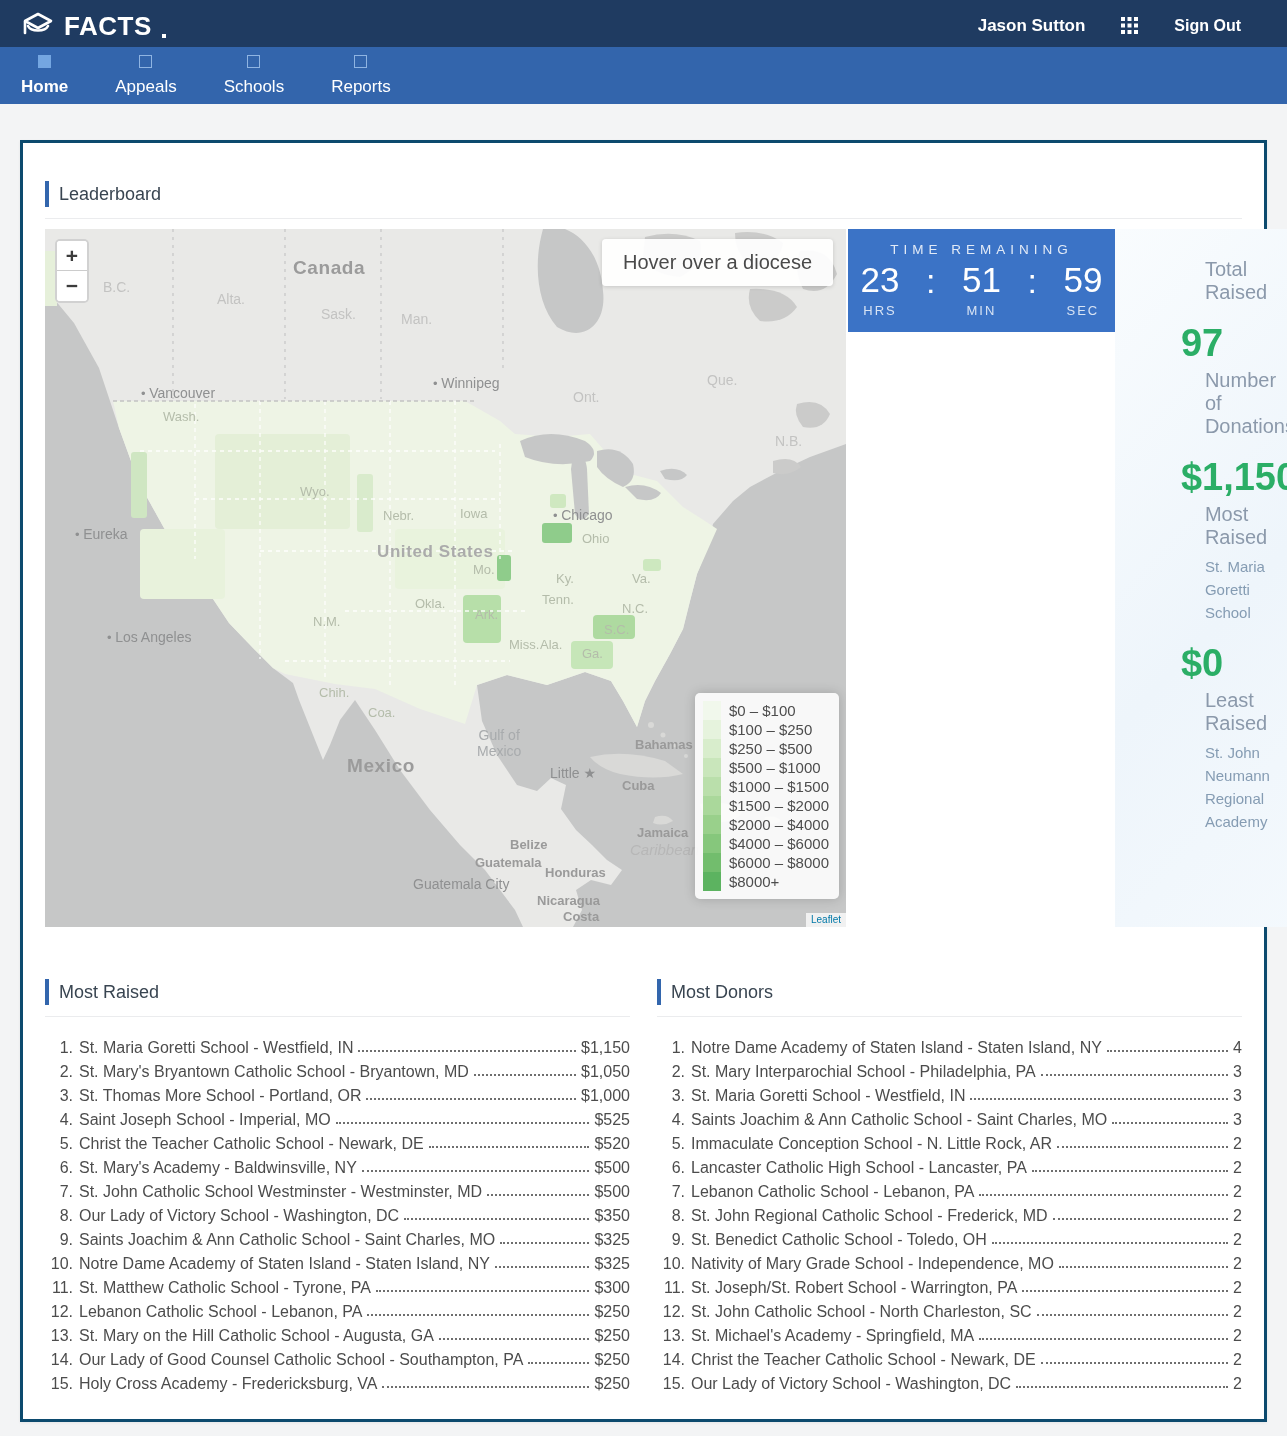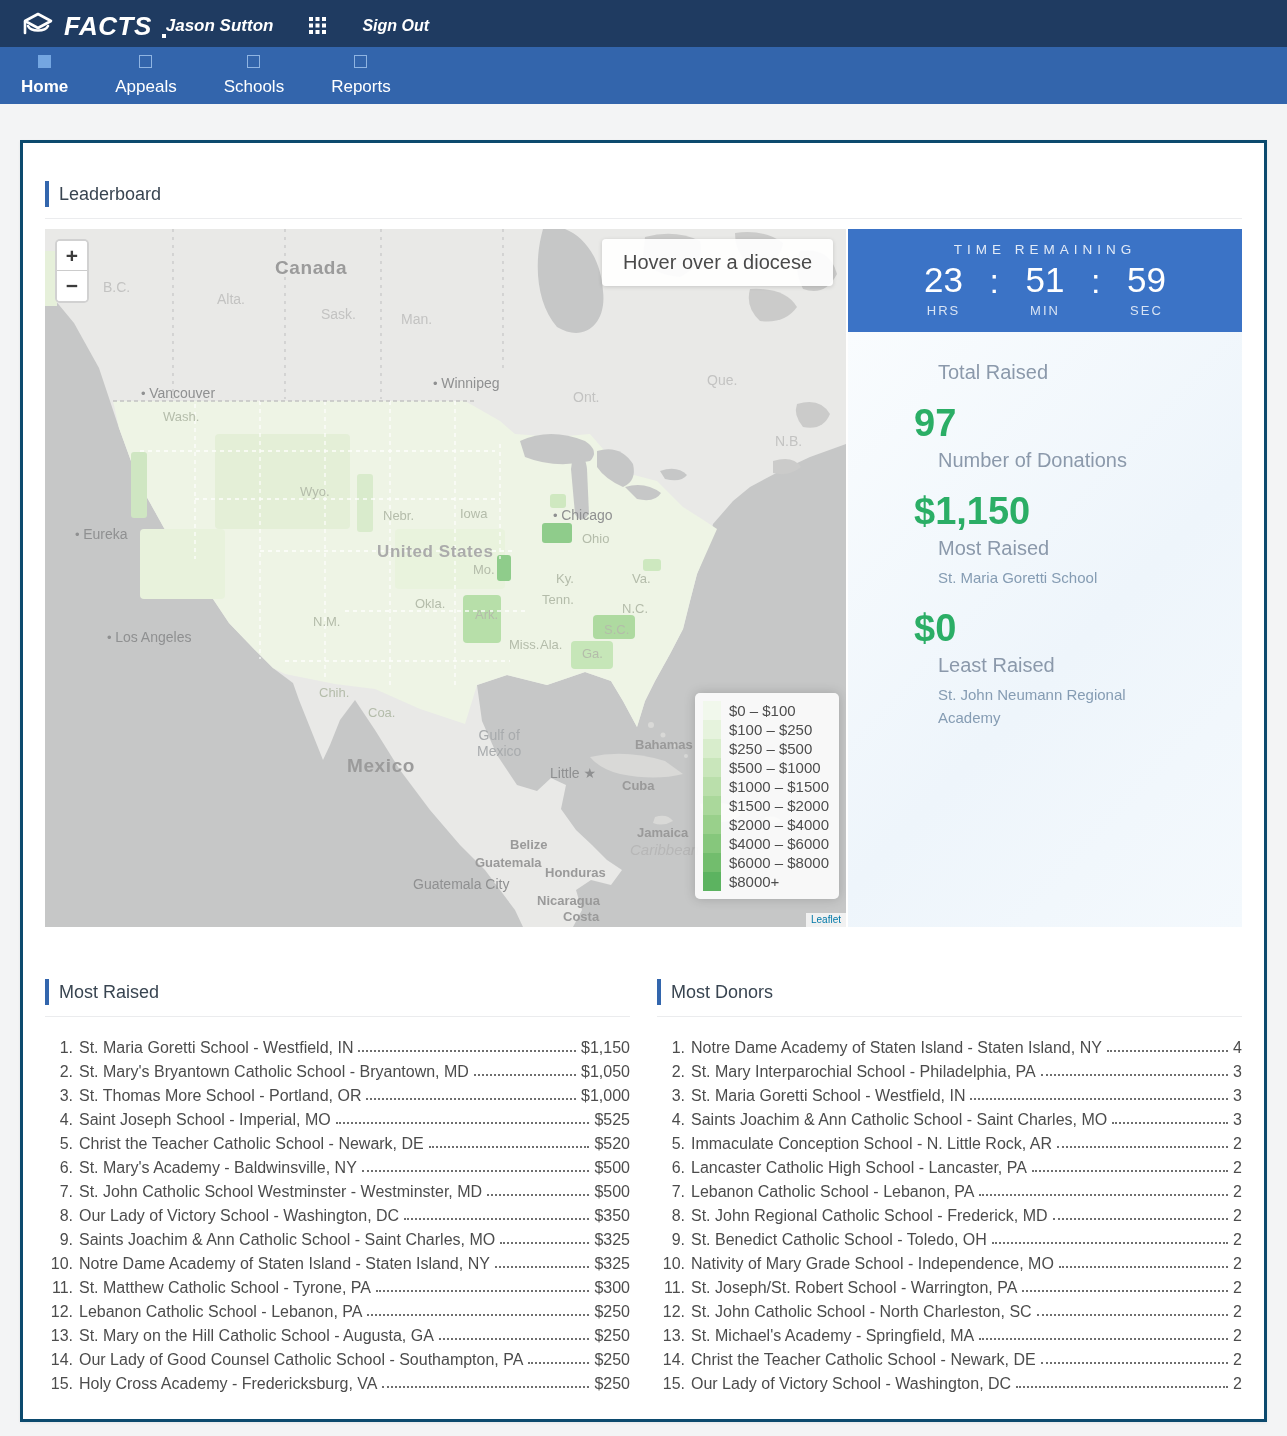--- a/index.html
+++ b/index.html
@@ -5,23 +5,22 @@
   * { box-sizing: border-box; }
   html,body { margin:0; padding:0; }
   body {
     width:1287px; height:1436px; overflow:hidden;
     background:#f3f4f5;
     font-family:"Liberation Sans", sans-serif;
   }
   
   .app-header {
     height:47px; background:#1f3b61; color:#fff;
-    display:flex; align-items:center; 
+    display:flex; align-items:center; justify-content:space-between;
     padding:4px 46px 0 20px;
-    font-style:italic;
   }
   .brand { display:flex; align-items:center; gap:8px; cursor:pointer; }
   .brand-text { font-size:26px; font-weight:bold; letter-spacing:.5px; line-height:1; }
   .tm-dot { width:4px; height:4px; background:#fff; align-self:flex-end; margin:0 0 3px 2px; }
   .header-right { display:flex; align-items:center; gap:36px; }
   .user-name { font-size:17px; font-weight:bold; cursor:pointer; }
   .sign-out { font-size:16px; font-weight:bold; color:#fff; text-decoration:none; cursor:pointer; }
   .grid-icon { display:block; cursor:pointer; }
 
   
@@ -67,21 +66,21 @@
 
   .legend { position:absolute; right:7px; bottom:28px; background:rgba(255,255,255,.88); border-radius:5px; padding:8px 10px 8px 8px; box-shadow:0 0 12px rgba(0,0,0,.18); }
   .lrow { display:flex; align-items:center; height:19px; }
   .sw { width:18px; height:19px; flex:none; }
   .ltxt { margin-left:8px; font-size:15px; color:#4d4d4d; white-space:nowrap; }
 
   .attrib { position:absolute; right:0; bottom:0; background:rgba(255,255,255,.75); padding:1px 5px 2px; font-size:10px; }
   .attrib a { color:#0078a8; text-decoration:none; cursor:pointer; }
 
   
-  .panel { width:400px; display:flex; flex-direction:column; }
+  .panel { width:400px; display:flex; }
   .timer { height:103px; background:#3b73c6; color:#fff; text-align:center; padding-top:13px; }
   .timer-title { font-size:13.5px; letter-spacing:5px; color:rgba(255,255,255,.85); }
   .timer-row { display:flex; justify-content:center; gap:14px; margin-top:1px; }
   .tcol { width:64px; }
   .tnum { font-size:35px; line-height:44px; }
   .tlab { font-size:13px; letter-spacing:2px; color:rgba(255,255,255,.8); margin-top:1px; }
   .tsep { font-size:34px; line-height:46px; }
 
   .stats { flex:1; background:linear-gradient(133deg,#f9fcfe 0%,#eef5fb 55%,#f4f9fd 100%); padding:26px 20px 0 66px; }
   .stat { margin-bottom:16px; }
@@ -230,21 +229,21 @@
           <path d="M655,575 Q680,570 698,582 Q690,596 668,592 Q656,585 655,575 Z"></path>
           <path d="M610,588 Q622,584 628,592 Q618,598 608,594 Z"></path>
           <path d="M720,588 Q732,586 736,592 Q728,597 719,593 Z"></path>
           <circle cx="606" cy="496" r="3"></circle>
             <circle cx="618" cy="506" r="2.5"></circle>
           <circle cx="630" cy="516" r="2.5"></circle>
             <circle cx="641" cy="527" r="2"></circle>
         </g>
       </svg>
 
-      <div class="maplabel lbl-country" style="left:230px;top:28px">Canada</div>
+      <div class="maplabel lbl-country" style="left:248px;top:28px">Canada</div>
       <div class="maplabel lbl-prov" style="left:58px;top:50px">B.C.</div>
       <div class="maplabel lbl-prov" style="left:172px;top:62px">Alta.</div>
       <div class="maplabel lbl-prov" style="left:276px;top:77px">Sask.</div>
       <div class="maplabel lbl-prov" style="left:356px;top:82px">Man.</div>
       <div class="maplabel lbl-prov" style="left:528px;top:160px">Ont.</div>
       <div class="maplabel lbl-prov" style="left:662px;top:143px">Que.</div>
       <div class="maplabel lbl-prov" style="left:730px;top:204px">N.B.</div>
       <div class="maplabel lbl-city" style="left:96px;top:156px">Vancouver</div>
       <div class="maplabel lbl-city" style="left:388px;top:146px">Winnipeg</div>
       <div class="maplabel lbl-city" style="left:30px;top:297px">Eureka</div>

